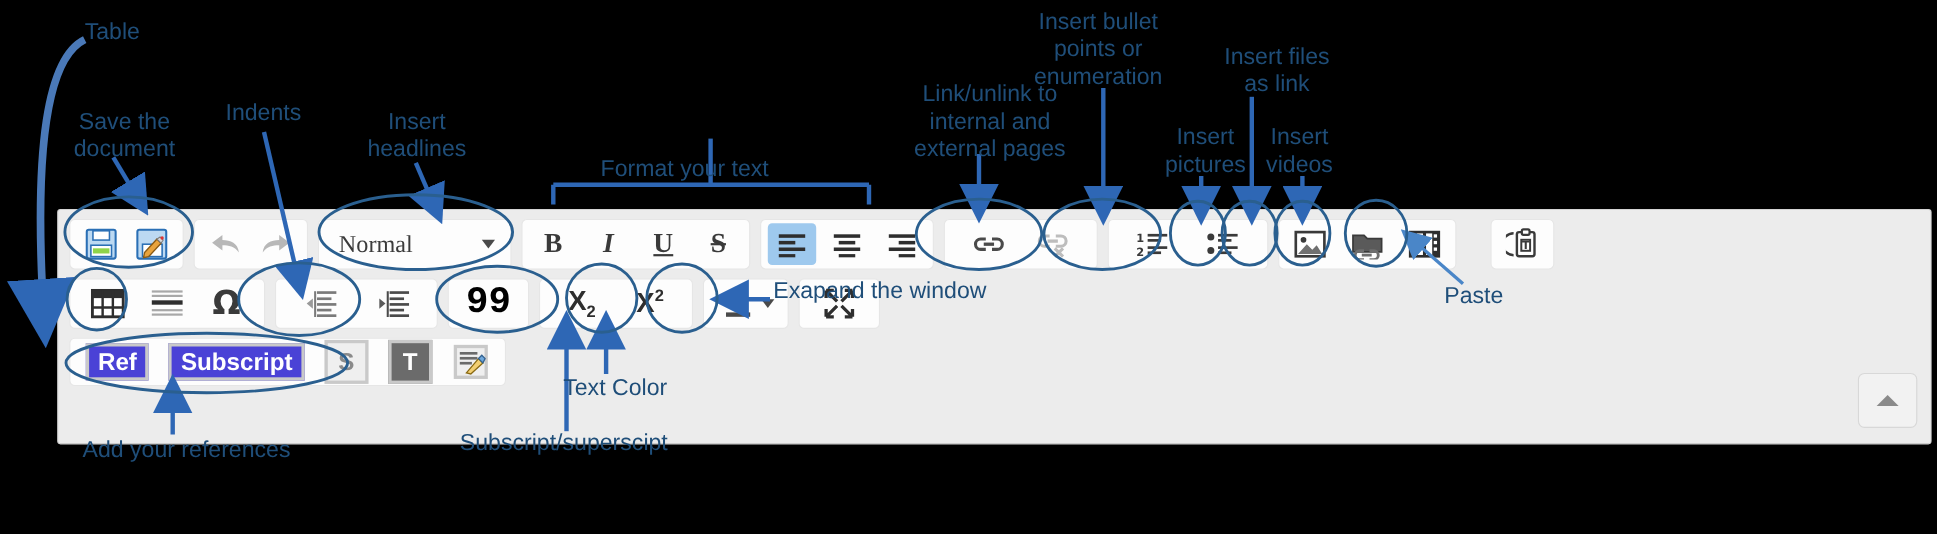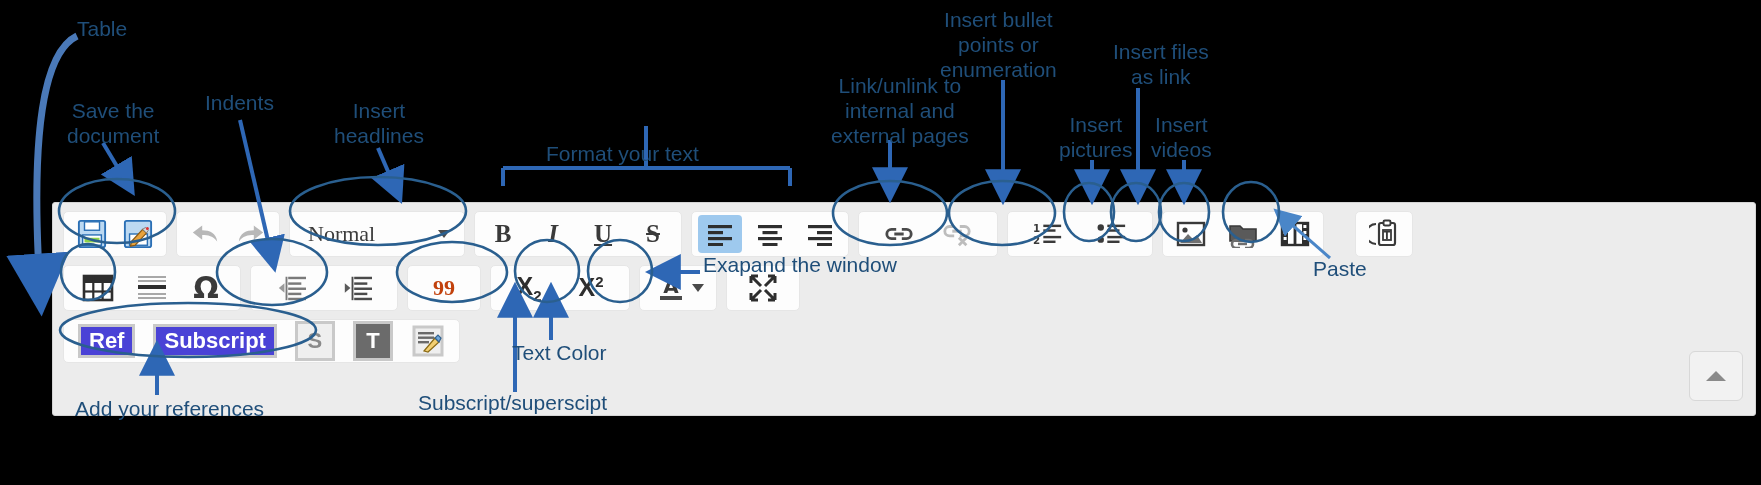--- a/index.html
+++ b/index.html
@@ -2,21 +2,21 @@
 <html><head>
 <meta charset="utf-8">
 <style>
   html,body{margin:0;padding:0;background:#000;}
   body{width:1761px;height:485px;overflow:hidden;font-family:"Liberation Sans",sans-serif;}
   #stage{position:relative;width:1761px;height:485px;background:#000;}
 
   
   #editor{
     position:absolute;left:52px;top:190px;width:1702px;height:212px;
-    background:#ececec;border:1px solid #d4d4d4;border-radius:3px;margin-top:12px;
+    background:#ececec;border:1px solid #d4d4d4;border-radius:3px;
   }
   .tb-row{position:absolute;left:10px;display:flex;align-items:center;gap:9px;}
   .grp{
     display:flex;align-items:center;background:#fdfdfd;border:1px solid #e6e6e6;
     border-radius:5px;padding:3px 6px;gap:2px;height:46px;box-sizing:border-box;
   }
   .btn{
     width:44px;height:38px;border-radius:4px;display:flex;align-items:center;
     justify-content:center;background:transparent;cursor:pointer;
     color:#3b3b3b;position:relative;
@@ -32,21 +32,21 @@
   }
   .stylebox .lbl{font-size:22px;color:#3b3b3b;font-family:"Liberation Serif",serif;}
   .caret{width:0;height:0;border-left:6px solid transparent;border-right:6px solid transparent;border-top:8px solid #4a4a4a;}
 
   
   .fmt{font-size:25px;font-weight:bold;color:#3a3a3a;font-family:"Liberation Serif",serif;}
   .fmt.i{font-style:italic;font-family:"Liberation Serif",serif;}
   .fmt.u{text-decoration:underline;}
   .fmt.s{text-decoration:line-through;}
   .omega{font-size:30px;font-weight:bold;color:#3a3a3a;font-family:"DejaVu Sans",sans-serif;line-height:1;}
-  .quote{font-size:22px;font-weight:bold;color:#c2410c;font-family:Liberation Serif, serif;line-height:0.6;}
+  .quote{font-size:34px;font-weight:bold;color:#000000;font-family:Liberation Mono, monospace;line-height:0.6;}
   .sub, .sup{font-size:25px;font-weight:bold;color:#2e2e2e;font-family:"Liberation Sans",sans-serif;}
   .sub sub{font-size:15px;}
   .sup sup{font-size:15px;}
 
   
   .refbtn{
     background:#4a42d6;color:#ffffff;font-weight:bold;font-size:22px;
     font-family:"Liberation Sans",sans-serif;
     padding:2px 8px;border:3px solid #c9c9c9;display:inline-block;line-height:1.05;
   }

